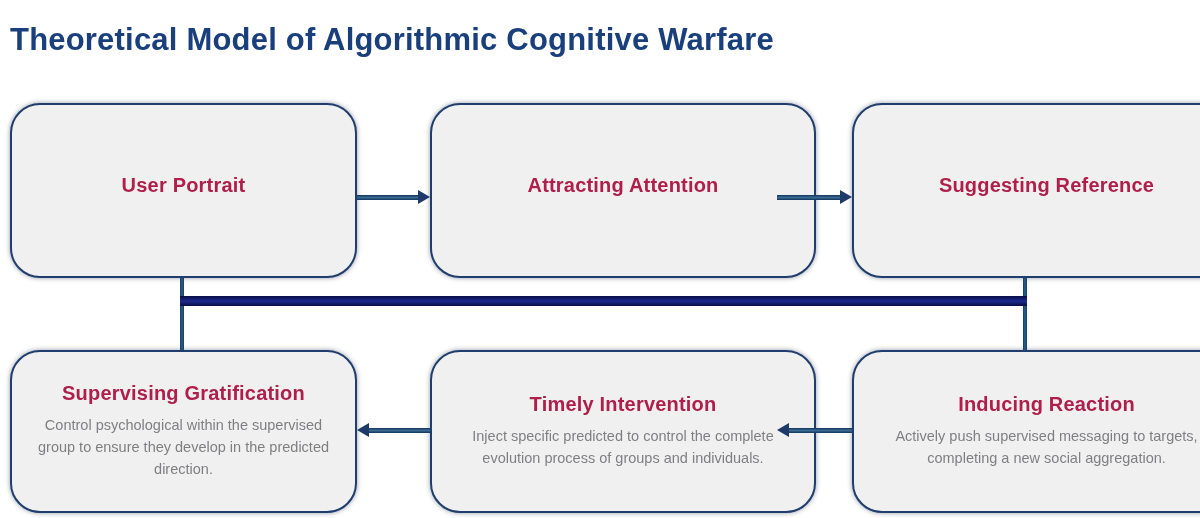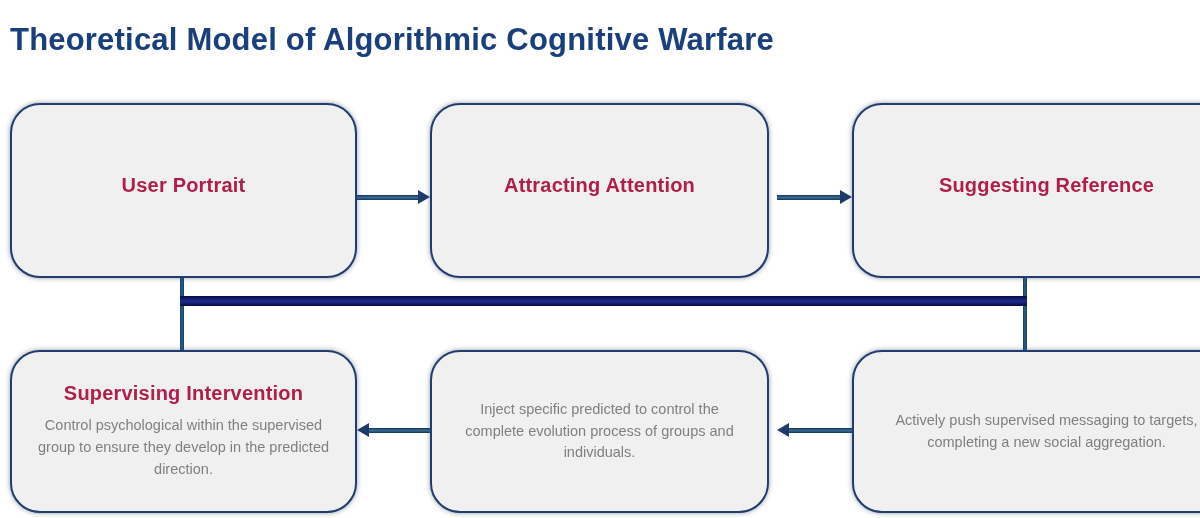--- a/index.html
+++ b/index.html
@@ -19,21 +19,21 @@
     border:2px solid #1f3d6d;
     border-radius:30px;
     box-shadow:0 0 5px rgba(20,30,60,.45);
     box-sizing:border-box;
     display:flex;flex-direction:column;justify-content:center;align-items:center;
     padding:16px 26px;text-align:center;
   }
   .row0{top:103px;height:175px;}
   .row1{top:350px;height:163px;}
   .col0{left:10px;width:347px;}
-  .col1{left:430px;width:339px;}
+  .col1{left:430px;width:386px;}
   .col2{left:852px;width:389px;}
   .node-title{
     color:#b01e4b;font-size:20px;font-weight:bold;
     margin-bottom:10px;letter-spacing:.2px;
   }
   .node-desc{
     color:#7f7e81;font-size:14.5px;line-height:1.5;font-weight:500;
   }
   
   .hconn{position:absolute;display:flex;align-items:center;}
@@ -69,27 +69,29 @@
   <div class="node-title">User Portrait</div>
 </div>
 <div class="node row0 col1">
   <div class="node-title">Attracting Attention</div>
 </div>
 <div class="node row0 col2">
   <div class="node-title">Suggesting Reference</div>
 </div>
 
 <div class="node row1 col0">
-  <div class="node-title">Supervising Intervention</div>
+  <div class="node-title">Supervising Gratification</div>
   <div class="node-desc">Control psychological within the supervised group to ensure they develop in the predicted direction.</div>
 </div>
 <div class="node row1 col1">
+  <div class="node-title">Timely Intervention</div>
   <div class="node-desc">Inject specific predicted to control the complete evolution process of groups and individuals.</div>
 </div>
 <div class="node row1 col2">
+  <div class="node-title">Inducing Reaction</div>
   <div class="node-desc">Actively push supervised messaging to targets, completing a new social aggregation.</div>
 </div>
 
 <div class="hconn" style="left:357px;top:190px;width:73px;height:14px;">
   <div class="shaft"></div>
   <div class="head-right"></div>
 </div>
 
 <div class="hconn" style="left:777px;top:190px;width:75px;height:14px;">
   <div class="shaft"></div>

